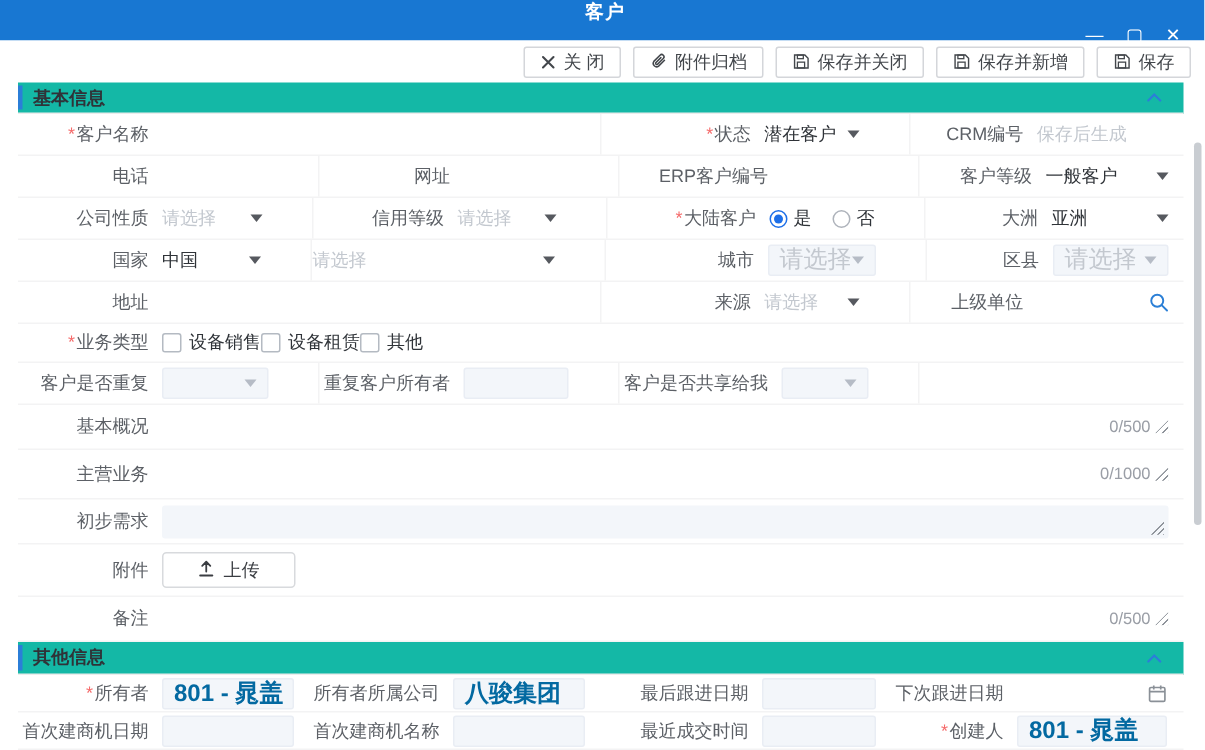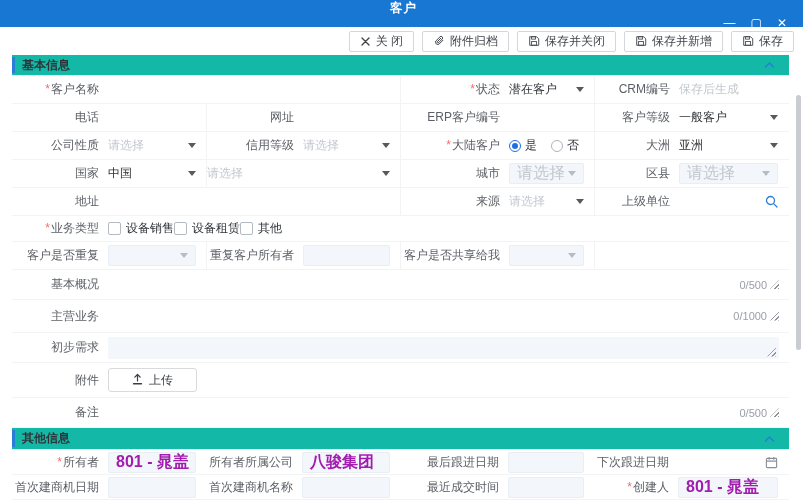--- a/index.html
+++ b/index.html
@@ -25,36 +25,36 @@
   
   .content { position:absolute; top:55px; left:12px; width:777px; }
 
   .sec-hd { height:21px; background:#14b8a6; border-bottom:1px solid #ececec;
     display:flex; align-items:center; padding-left:10px; position:relative; }
   .sec-bar { position:absolute; left:0; top:2px; bottom:2px; width:3px; background:#2b7ed8; }
   .sec-title { font-size:12px; font-weight:bold; color:#2f3338; }
   .sec-chevron { margin-left:auto; margin-right:14px; cursor:pointer; display:flex; }
 
   .row { display:flex; align-items:stretch; border-bottom:1px solid #f3f3f4; }
-  .h28 { height:28px; } .h26 { height:26px;justify-content:flex-end; } .h30 { height:30px; }
+  .h28 { height:28px;gap:23px; } .h26 { height:26px;justify-content:flex-end; } .h30 { height:30px; }
   .h33 { height:33px; } .h35 { height:35px; } .h25 { height:25px; }
   .cell { display:flex; align-items:center; width:194px; }
   .cell.sp2 { width:388px; }
   .cell.grow { flex:1; }
   .cell.bl { border-left:1px solid #f3f3f4; }
 
   .lbl { font-size:12px; color:#5c6066; text-align:right; padding-right:9px;
     flex:none; white-space:nowrap; }
   .w1 { width:96px; } .w2 { width:96px; } .w3 { width:108px; } .w4 { width:84px; }
   .star { color:#f56c6c; margin-right:1px; }
 
   .fld { flex:1; display:flex; align-items:center; font-size:12px; min-width:0;
     padding-right:10px; position:relative; cursor:text; }
   .val { color:#2f3338; white-space:nowrap; }
-  .val.b { font-weight:bold; color:#a21caf; }
+  .val.b { font-weight:bold; color:#0369a1; }
   .ph { color:#c3c8cf; white-space:nowrap; }
 
   .caret { margin-left:auto; width:0; height:0; border-left:4px solid transparent;
     border-right:4px solid transparent; border-top:5px solid #56595f; flex:none; }
   .caret.grey { border-top-color:#b6bcc6; }
 
   .disbox { flex:1; height:21px; margin-right:10px; background:#f3f6fa;
     border:1px solid #e9edf4; border-radius:2px; display:flex; align-items:center;
     padding:0 7px; min-width:0; }
   .disbox .caret { margin-left:auto; }

